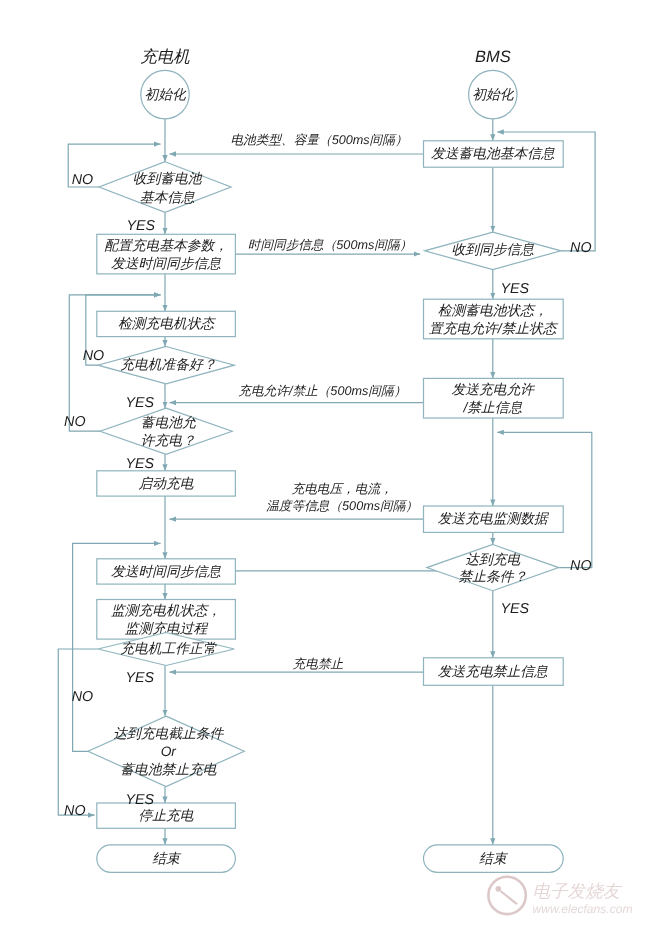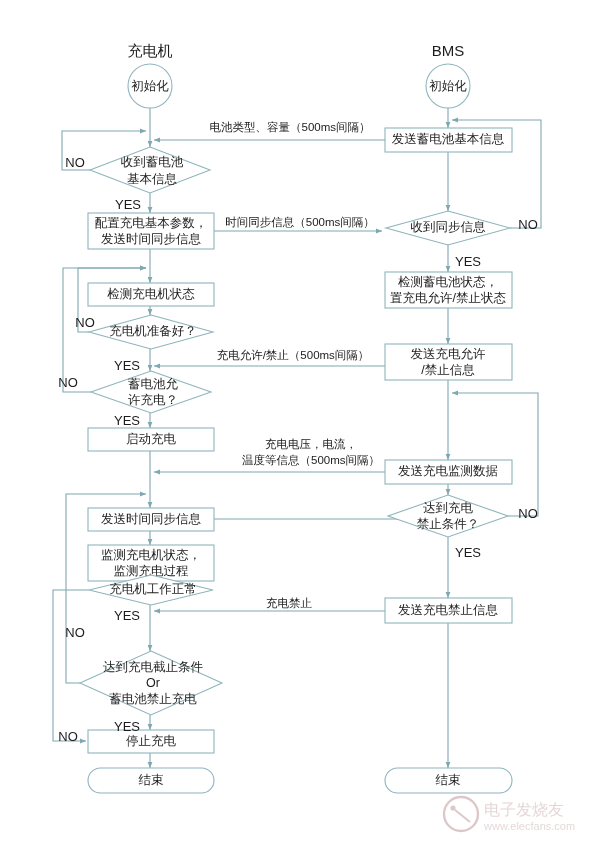--- a/index.html
+++ b/index.html
@@ -11,20 +11,21 @@
     width: 600px;
     height: 848px;
     font-family: "Liberation Sans", "DejaVu Sans", sans-serif;
     overflow: hidden;
   }
   #chart-root {
     position: relative;
     width: 600px;
     height: 848px;
     background: #ffffff;
+    font-style: italic;
   }
   svg#flow {
     display: block;
     width: 600px;
     height: 848px;
   }
   .shape {
     fill: #ffffff;
     stroke: #8fb4bd;
     stroke-width: 1.1;

